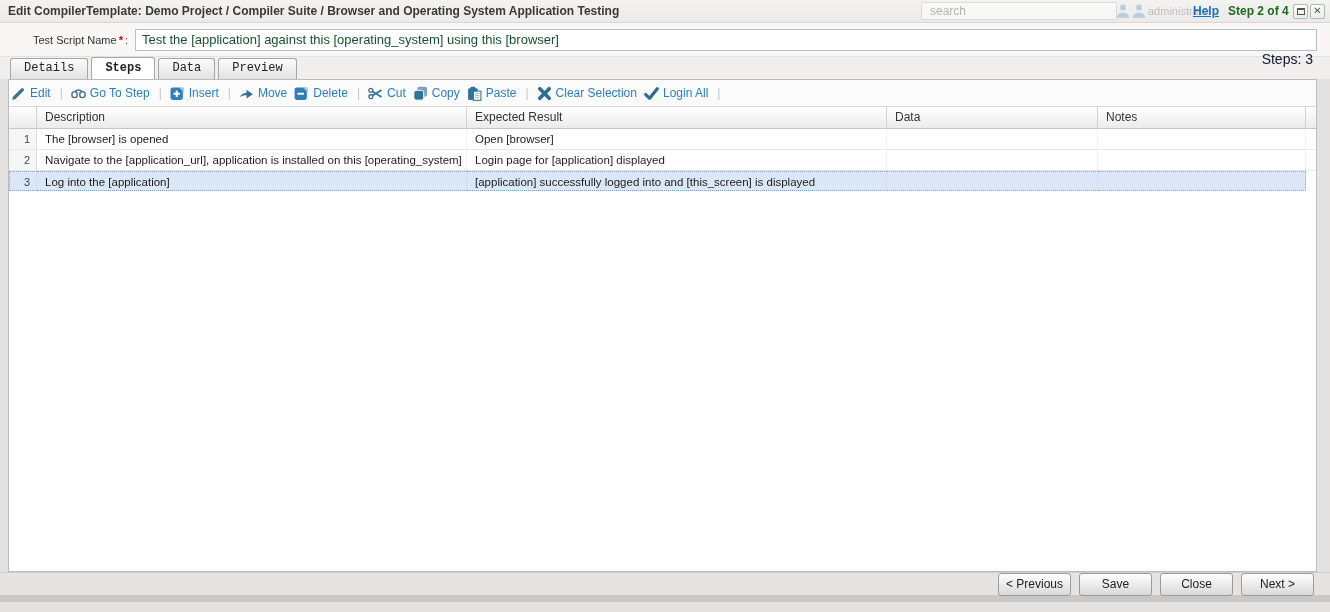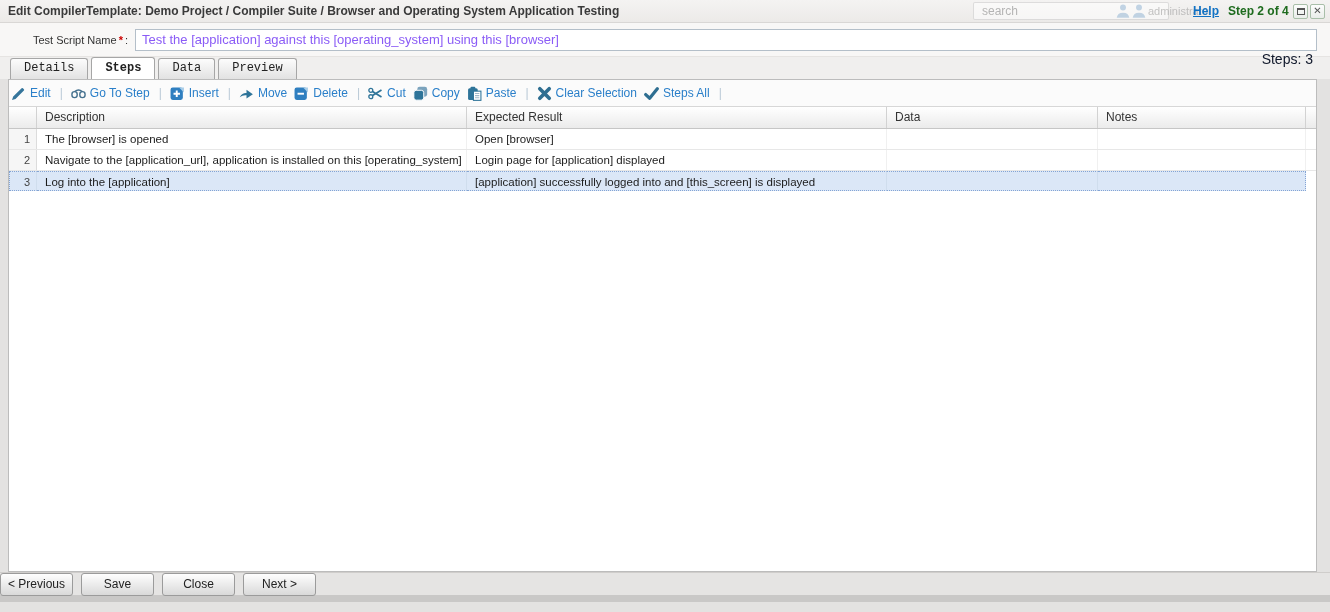--- a/index.html
+++ b/index.html
@@ -6,42 +6,42 @@
   html,body { margin:0; padding:0; }
   body {
     width:1330px; height:612px; overflow:hidden;
     font-family:"Liberation Sans","DejaVu Sans",sans-serif;
     background:#e3e2e1;
   }
   
   .titlebar { position:relative; height:23px;
     background:linear-gradient(#f4f3f2,#eceae8); border-bottom:1px solid #d9d7d5; }
   .title { position:absolute; left:8px; top:4px; font-size:12px; font-weight:bold; color:#3a3a3a; white-space:nowrap; }
-  .bg-search { position:absolute; left:973px; top:2px; width:196px; height:18px;
+  .bg-search { position:absolute; left:921px; top:2px; width:196px; height:18px;
     background:rgba(255,255,255,.55); border:1px solid rgba(165,165,165,.35); border-radius:2px;
     font-size:12px; color:rgba(135,135,135,.6); padding:1px 0 0 8px; }
   .bg-person { position:absolute; top:3px; width:16px; height:16px; opacity:.45; }
   .bg-person svg { width:100%; height:100%; }
   .bg-username { position:absolute; left:1148px; top:5px; font-size:11px; color:rgba(150,150,150,.55); width:62px; overflow:hidden; white-space:nowrap; }
   .help-link { position:absolute; left:1193px; top:4px; font-size:12px; font-weight:bold;
     color:#1272c4; text-decoration:underline; cursor:pointer; }
   .step-ind { position:absolute; left:1228px; top:4px; font-size:12px; font-weight:bold; color:#1e6b1e; white-space:nowrap; }
   .winbtn { position:absolute; top:4px; width:15px; height:15px; border:1px solid #a9bfa9;
     background:linear-gradient(#fdfdfd,#e9ede9); border-radius:2px; cursor:pointer;
     display:flex; align-items:center; justify-content:center; }
   .winbtn.max { left:1293px; }
   .winbtn.close { left:1310px; }
   .maxglyph { width:8px; height:7px; border:1px solid #555; border-top-width:2px; }
   .closeglyph { font-size:10px; color:#555; line-height:1; margin-top:-1px; }
   
   .form-row { height:34px; background:#f8f7f6; display:flex; align-items:center;
     padding:0 13px 0 8px; border-bottom:1px solid #e6e4e2;justify-content:center; }
   .form-label { width:120px; text-align:right; font-size:11px; color:#333; flex:none; margin-right:7px; white-space:nowrap; }
   .req { color:#cc0000; font-weight:bold; margin:0 2px; }
-  .script-input { flex:1; height:22px; border:1px solid #b4bfc9; font-size:13px; color:#8b5cf6;
+  .script-input { flex:1; height:22px; border:1px solid #b4bfc9; font-size:13px; color:#14532d;
     padding:0 6px; font-family:inherit; background:#fff; }
   
   .tabstrip { height:22px; background:#f0efee; position:relative; padding-left:10px;
     display:flex; align-items:flex-end; }
   .tabs-host { display:flex; align-items:flex-end; }
   .tab { height:21px; line-height:19px; padding:0 13px; margin-right:3px;
     border:1px solid #a6a6a6; border-bottom:none; border-radius:3px 3px 0 0;
     background:linear-gradient(#fcfcfc,#e2e2e2); font-size:12px; color:#222; cursor:pointer;font-family:Liberation Mono, monospace; }
   .tab.active { background:#fff; font-weight:bold; height:22px; line-height:21px; position:relative; z-index:2; }
   .steps-count { position:absolute; right:17px; bottom:12px; font-size:14px; color:#0f172a; }
@@ -66,21 +66,21 @@
   .td.num { background:#f6f6f6; color:#444; text-align:right; padding:0 6px 0 0;
     border-right:1px solid #dcdcdc; font-size:11px; }
   .td.sp { border-right:none; }
   .trow.selected { border-bottom-color:transparent; }
   .trow.selected .td:not(.sp) { background:#dbe7f7;
     border-top:1px dotted #84a4d4; border-bottom:1px dotted #84a4d4; border-right-color:#cfdded; }
   .trow.selected .td.num { border-left:1px dotted #84a4d4; }
   .trow.selected .td.notes { border-right:1px dotted #84a4d4; }
   
   .footer { height:23px; background:#e5e4e3; border-top:1px solid #cfcdcb;
-    display:flex; align-items:center; gap:8px; padding-right:16px; }
+    display:flex; align-items:center; justify-content:flex-end; gap:8px; padding-right:16px; }
   .btn { min-width:73px; height:23px; border:1px solid #9b9b9b; border-radius:3px;
     background:linear-gradient(#fefefe,#d9d9d9); font-size:12px; color:#222; font-family:inherit; cursor:pointer; }
   .bottom-strip { height:7px; background:#c9c8c7; }
 </style>
 </head>
 <body>
 
 <div>
   <div class="titlebar">
     <span class="title">Edit CompilerTemplate: Demo Project / Compiler Suite / Browser and Operating System Application Testing</span>
@@ -219,21 +219,21 @@
             </svg>
           </span>
           <span class="tb-label">Clear Selection</span>
         </span>
         <span class="tb-item">
           <span class="tb-ico">
             <svg viewBox="0 0 14 14">
               <path d="M1.6 8 L5.3 11.4 L12.4 2.6" stroke="#2e6e91" stroke-width="3" fill="none" stroke-linecap="round" stroke-linejoin="round"></path>
             </svg>
           </span>
-          <span class="tb-label">Steps All</span>
+          <span class="tb-label">Login All</span>
         </span>
         <span class="tb-sep">|</span>
       </div>
     <div class="thead" id="thead">
         <div class="th numh"></div>
         <div class="th">Description</div>
         <div class="th">Expected Result</div>
         <div class="th">Data</div>
         <div class="th">Notes</div>
         <div class="th sp"></div>

